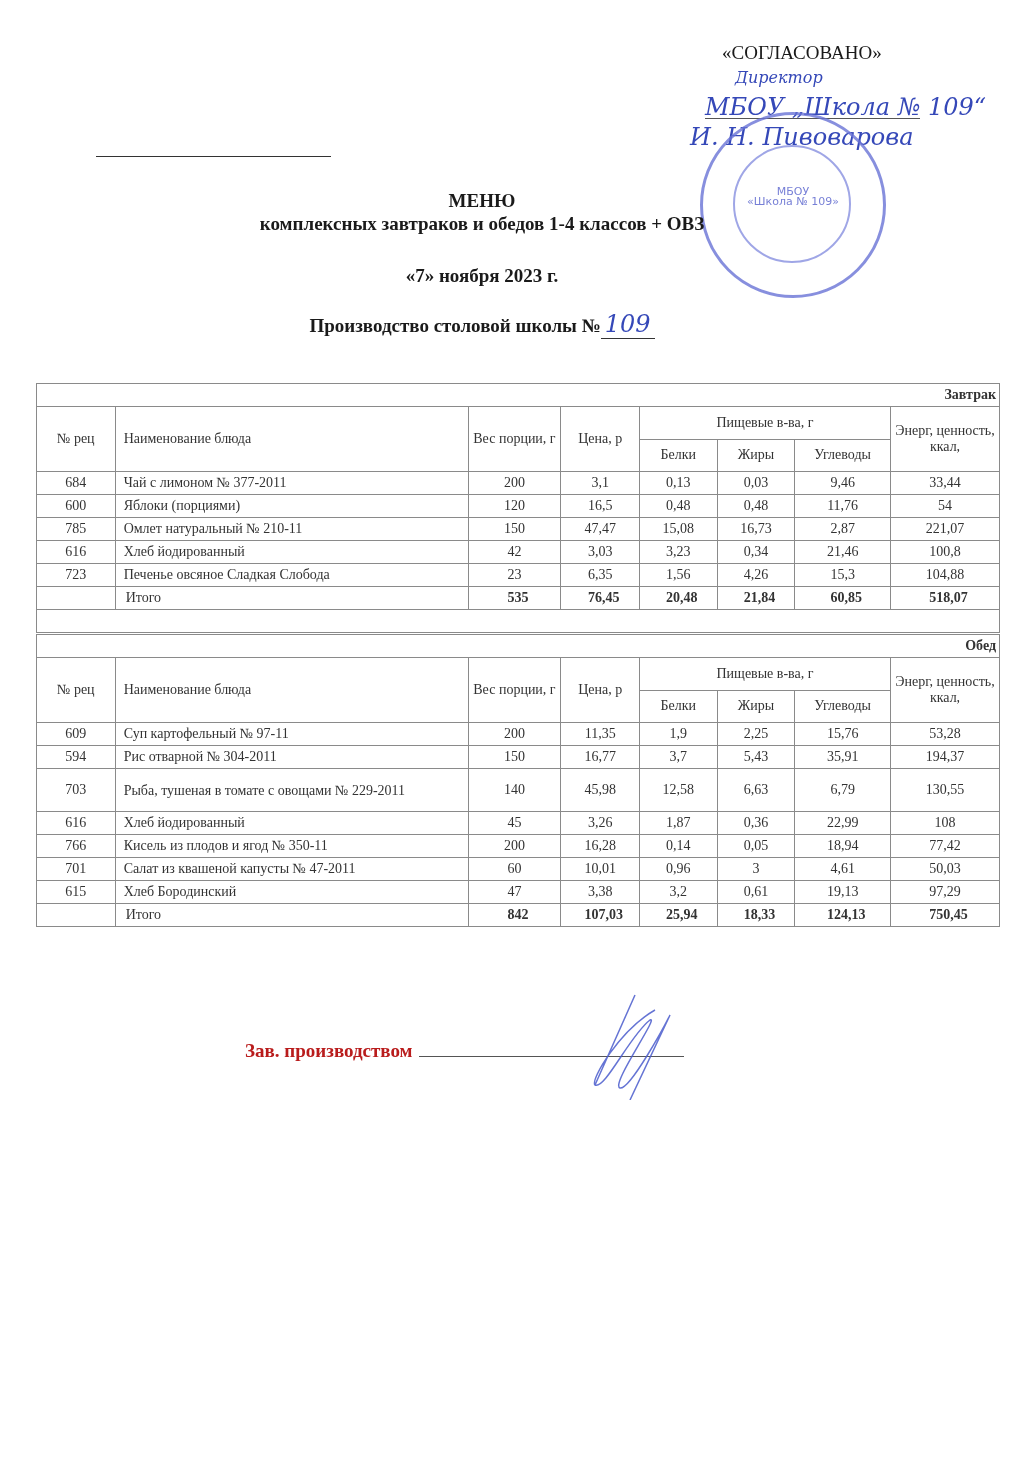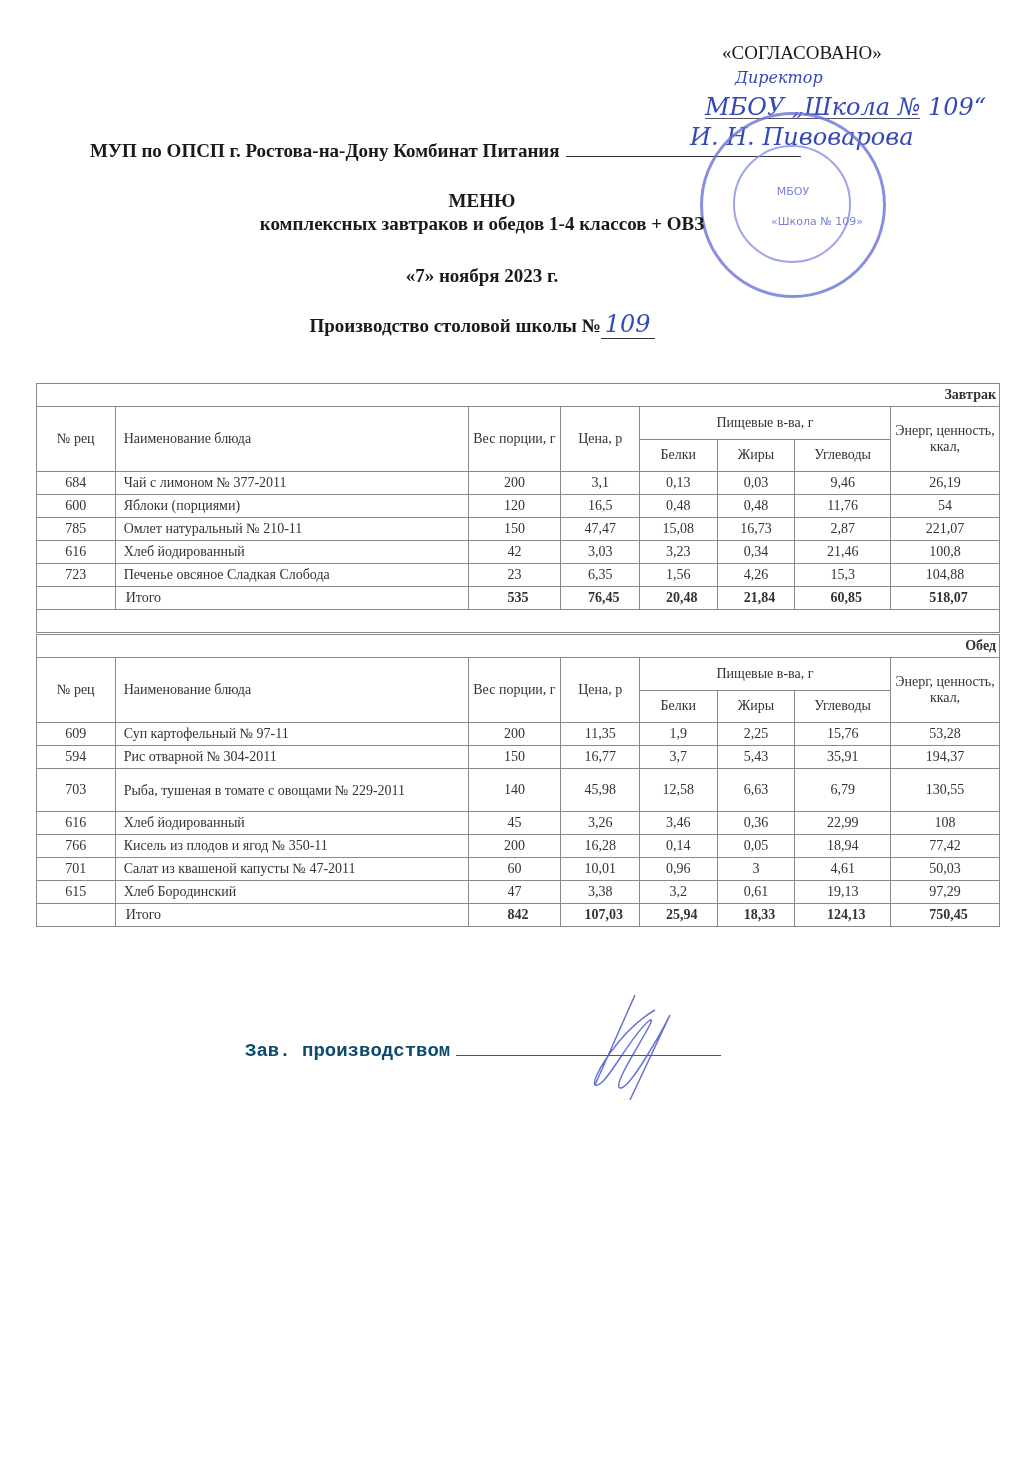--- a/index.html
+++ b/index.html
@@ -19,49 +19,49 @@
   .t-sub { top:213px; font-size:19px; left:-30px; width:1024px; }
   .t-date { top:265px; font-size:19px; left:-30px; width:1024px; }
   .t-prod { top:310px; font-size:19px; left:-30px; width:1024px; }
   .t-prod .num { font-family:"DejaVu Serif",serif; font-style:italic; font-weight:normal; color:#3548b8; font-size:24px; border-bottom:1px solid #333; padding:0 4px; }
 
   .stamp { left:700px; top:112px; width:180px; height:180px; border-radius:50%;
            border:3px solid #6a74d6; opacity:0.8; }
   .stamp .inner { position:absolute; left:30px; top:30px; width:114px; height:114px; border-radius:50%; border:2px solid #8890e0; }
   .stamp .txt { position:absolute; left:0; width:180px; text-align:center; font-family:"DejaVu Sans",sans-serif; color:#5560cc; font-size:11px; }
   .stamp .t1 { top:70px; }
-  .stamp .t2 { top:100px;padding-left:24px; }
+  .stamp .t2 { top:80px; }
 
   table.menu { position:absolute; left:36px; width:964px; border-collapse:collapse; font-size:14px; color:#333; }
   table.menu td { border:1px solid #8a8a8a; text-align:center; padding:0 3px; height:22px; }
   table.menu td.name { text-align:left; padding-left:8px; }
   table.menu td.sect { font-weight:bold; text-align:right; border-left:1px solid #8a8a8a; }
   table.menu tr.total td { font-weight:bold;padding-left:10px; }
   table.menu tr.total td.name { font-weight:normal; }
   table.menu tr.spacer td { height:22px; border-left:1px solid #8a8a8a; border-right:1px solid #8a8a8a; }
   #t-breakfast { top:383px; }
   #t-lunch { top:634px; }
   .col-no { width:78px; } .col-name { width:350px; } .col-w { width:92px; } .col-p { width:78px; }
   .col-n { width:77px; } .col-u { width:95px; } .col-e { width:108px; }
 
-  .sig { left:245px; top:1040px; font-size:19px; font-weight:bold; color:#0c4a6e; white-space:nowrap;font-family:Liberation Mono, monospace; }
+  .sig { left:245px; top:1040px; font-size:19px; font-weight:bold; color:#b91c1c; white-space:nowrap; }
   .sig .uline { display:inline-block; width:265px; border-bottom:1px solid #555; margin-left:6px; height:14px; }
   .scribble { left:550px; top:990px; }
 </style>
 </head>
 <body>
 
 <div class="abs approved">«СОГЛАСОВАНО»</div>
 <div class="abs hand hand1">Директор</div>
 <div class="abs hand hand2">МБОУ „Школа № 109“</div>
 <div class="abs handline"></div>
 <div class="abs hand hand3">И. Н. Пивоварова</div>
 
 <div class="abs org">
-  <span>МУП по ОПСП г. Ростова-на-Дону Комбинат Питания</span><span class="uline"></span>
+  <span class="uline"></span>
 </div>
 
 <div class="abs stamp">
   <div class="inner"></div>
   <div class="txt t1">МБОУ</div>
   <div class="txt t2">«Школа № 109»</div>
 </div>
 
 <div class="abs center t-menu">МЕНЮ</div>
 <div class="abs center t-sub">комплексных завтраков и обедов 1-4 классов + ОВЗ</div>
@@ -99,21 +99,21 @@
     <td>Углеводы</td>
   </tr>
   <tr>
     <td>684</td>
     <td class="name">Чай с лимоном № 377-2011</td>
     <td>200</td>
     <td>3,1</td>
     <td>0,13</td>
     <td>0,03</td>
     <td>9,46</td>
-    <td>26,19</td>
+    <td>33,44</td>
   </tr>
   <tr>
     <td>600</td>
     <td class="name">Яблоки (порциями)</td>
     <td>120</td>
     <td>16,5</td>
     <td>0,48</td>
     <td>0,48</td>
     <td>11,76</td>
     <td>54</td>
@@ -220,21 +220,21 @@
     <td>12,58</td>
     <td>6,63</td>
     <td>6,79</td>
     <td>130,55</td>
   </tr>
   <tr>
     <td>616</td>
     <td class="name">Хлеб йодированный</td>
     <td>45</td>
     <td>3,26</td>
-    <td>3,46</td>
+    <td>1,87</td>
     <td>0,36</td>
     <td>22,99</td>
     <td>108</td>
   </tr>
   <tr>
     <td>766</td>
     <td class="name">Кисель из плодов и ягод № 350-11</td>
     <td>200</td>
     <td>16,28</td>
     <td>0,14</td>

